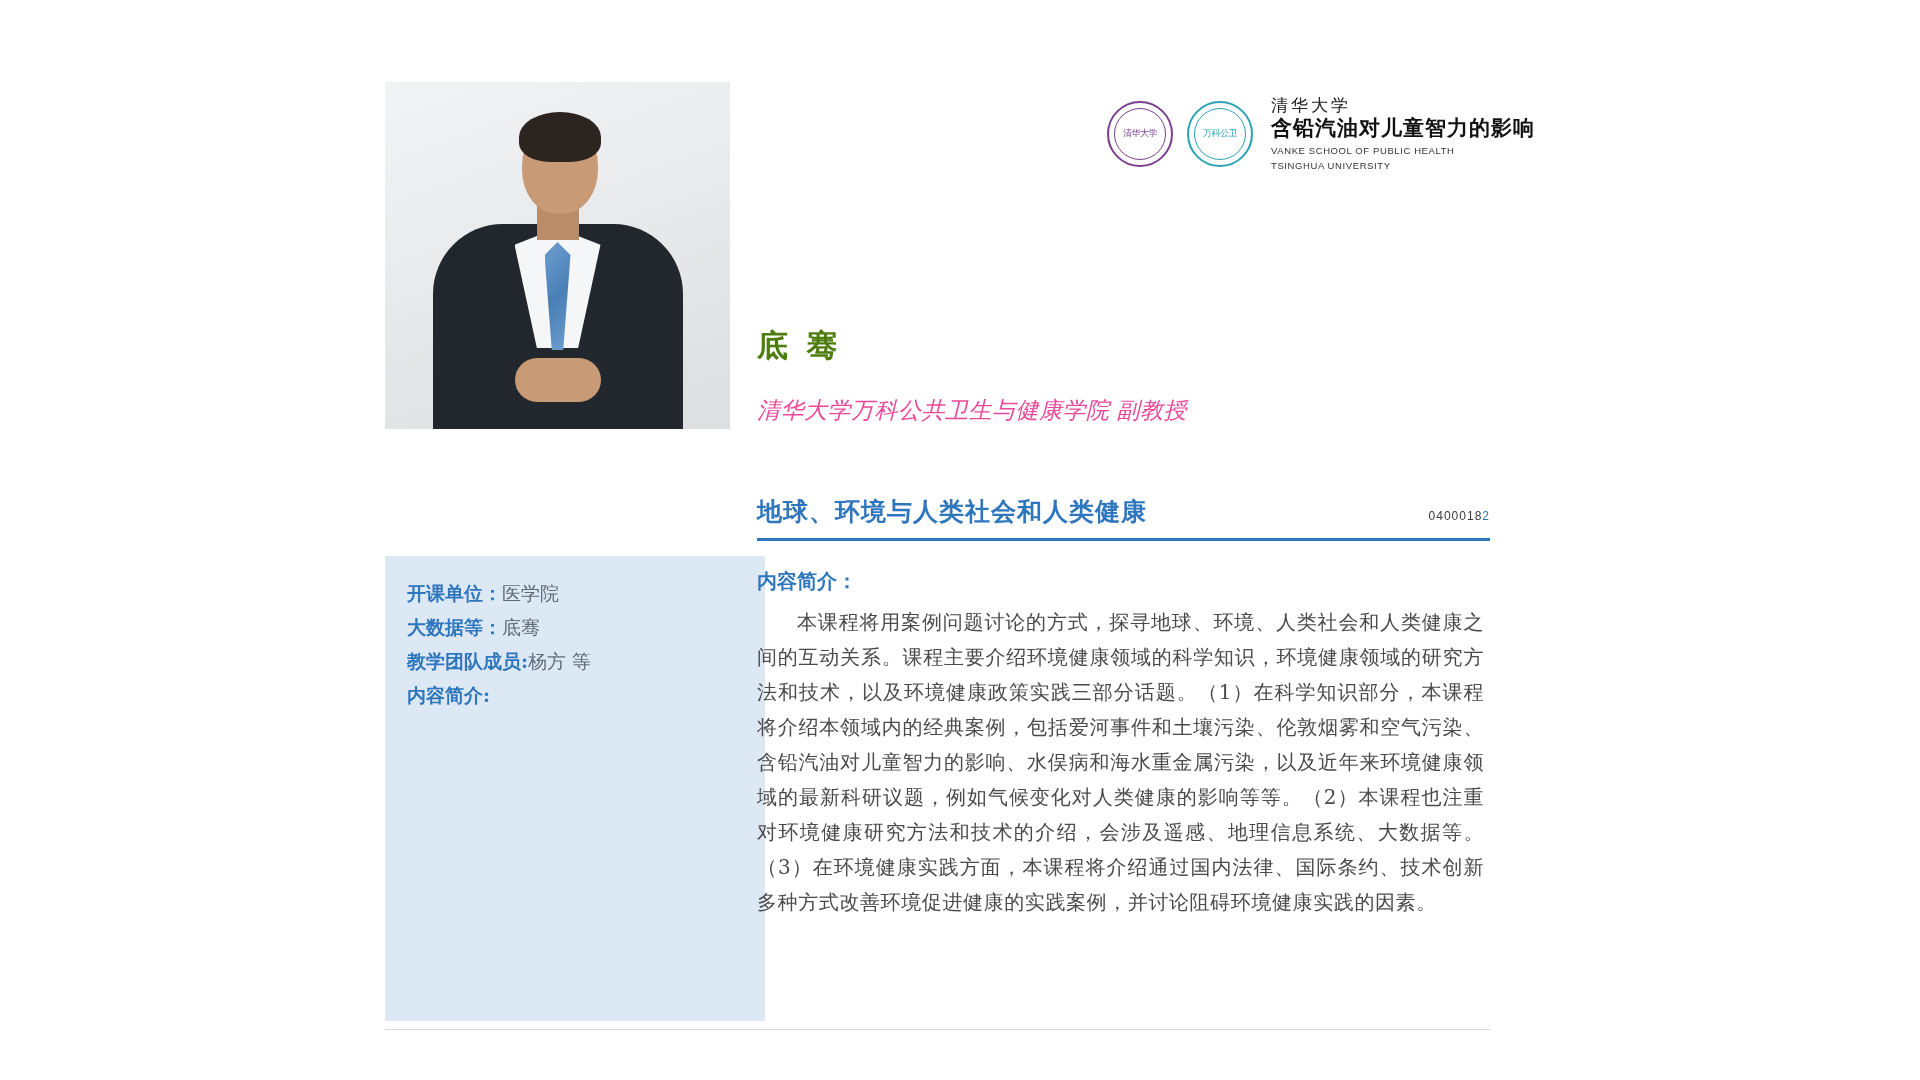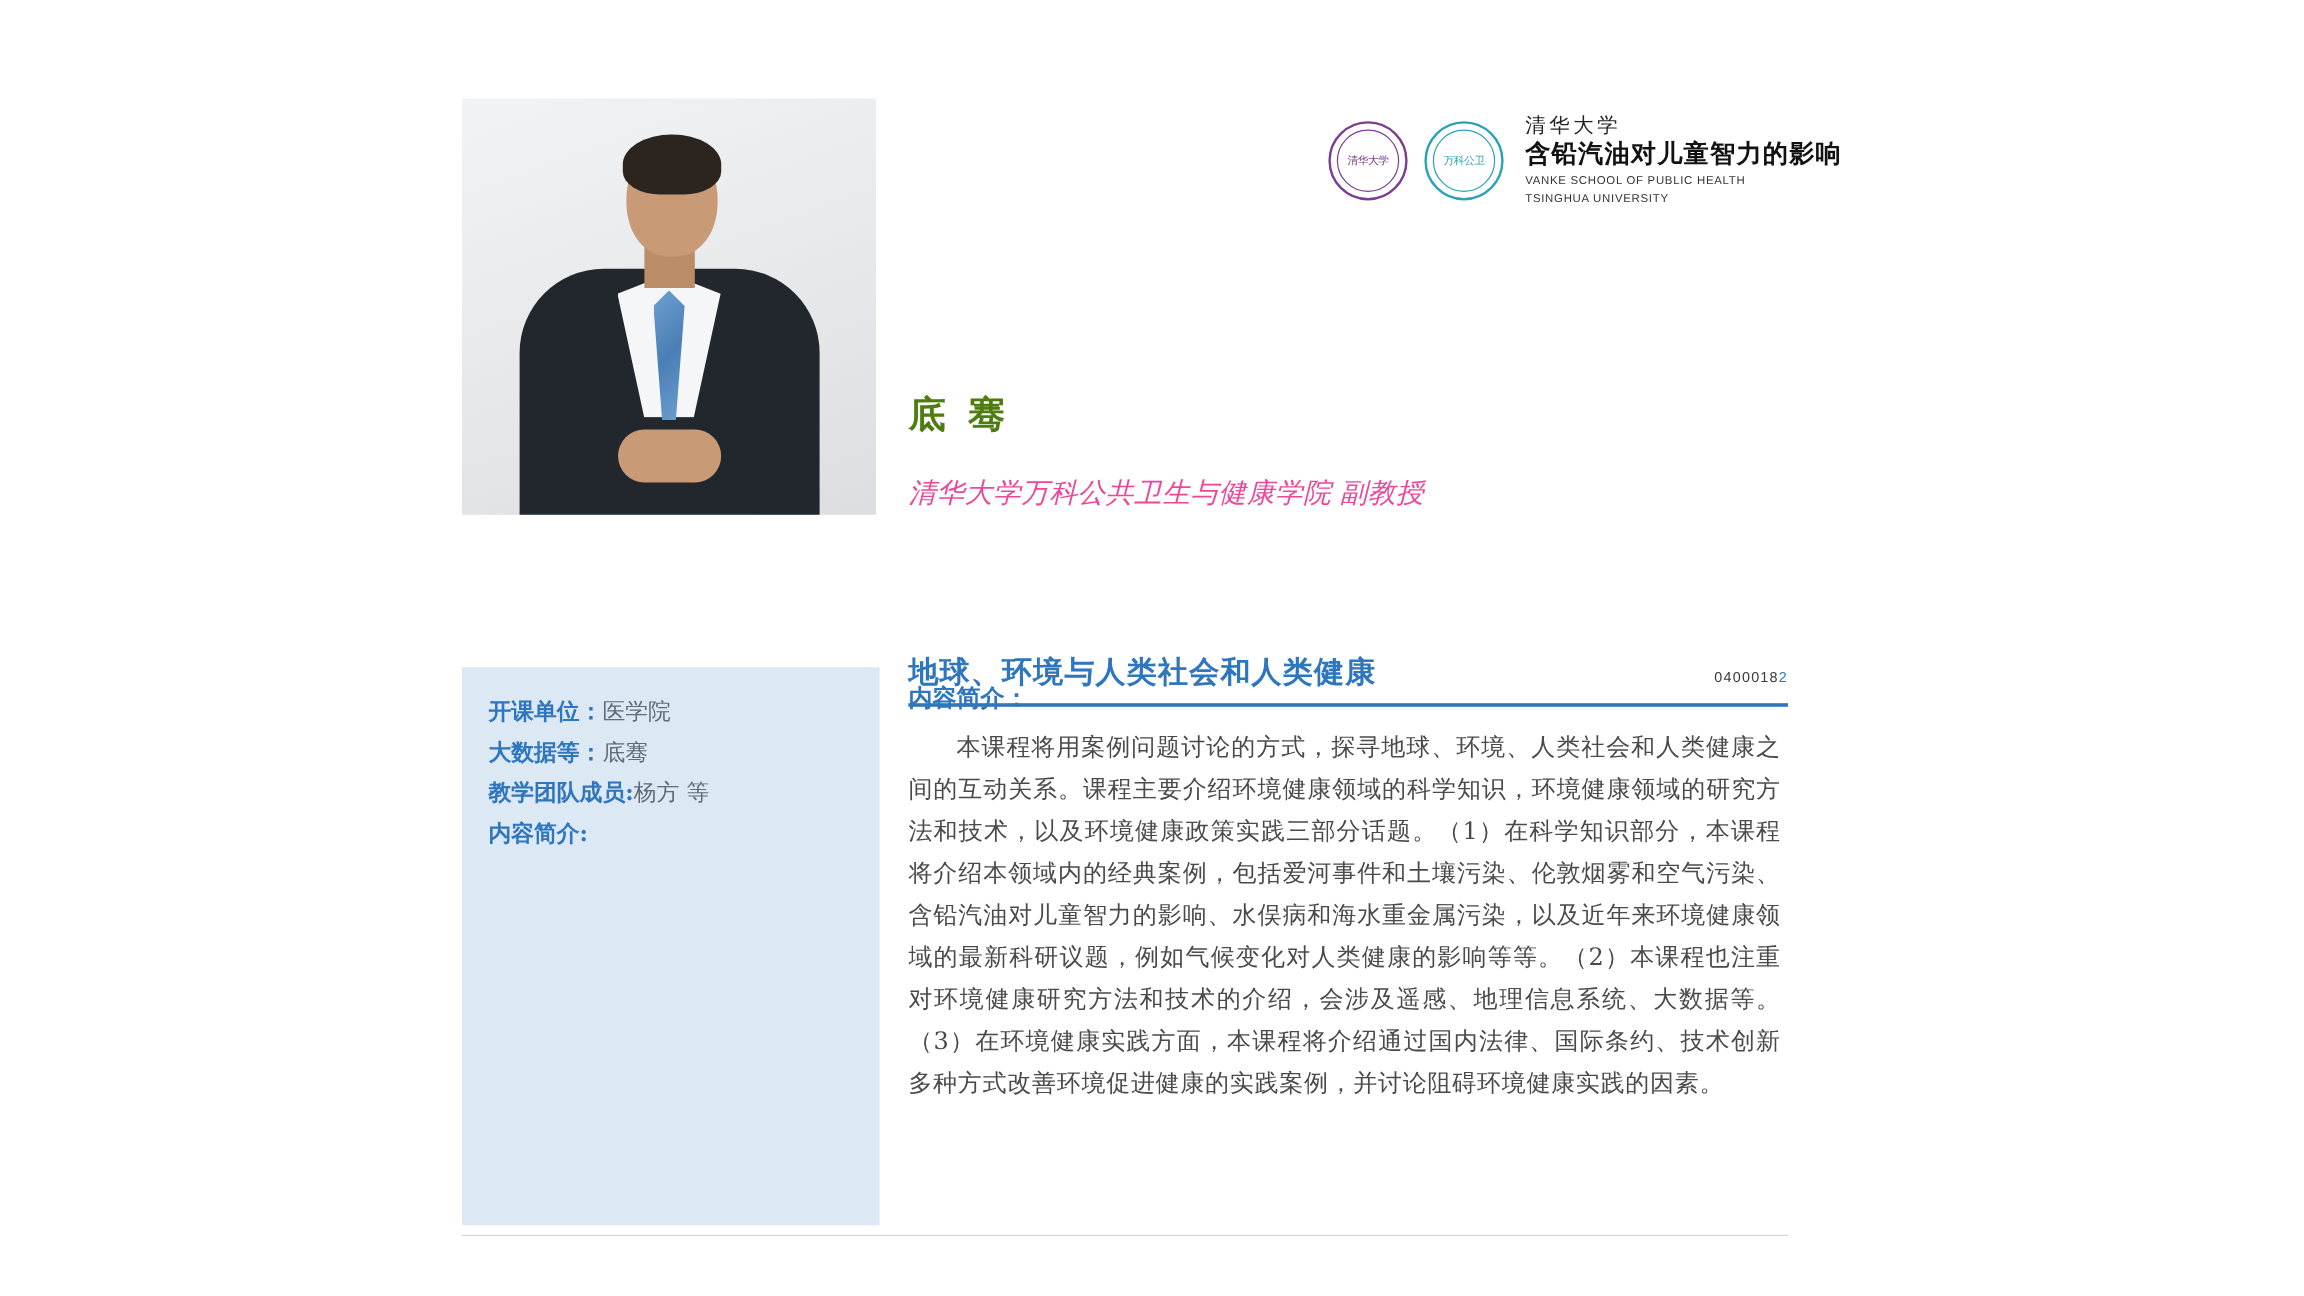--- a/index.html
+++ b/index.html
@@ -196,21 +196,20 @@
     letter-spacing: 0.5px;
     font-style: italic;
   }
 
   
   #course-header {
     position: absolute;
     left: 757px;
     top: 495px;
     width: 733px;
-    margin-top: 48px;
   }
   #course-header-row {
     display: flex;
     align-items: baseline;
     justify-content: space-between;
   }
   #course-title {
     font-size: 25px;
     font-weight: bold;
     color: #2e76bd;
@@ -226,21 +225,21 @@
     margin-top: 10px;
     height: 3px;
     background: #2e76bd;
   }
 
   
   #info-panel {
     position: absolute;
     left: 385px;
     top: 556px;
-    width: 348px;
+    width: 380px;
     height: 465px;
     background: #dde8f5;
     padding: 20px 22px 0 22px;
     box-sizing: border-box;
   }
   .info-line {
     font-family: "DejaVu Serif", "Liberation Serif", serif;
     font-size: 19px;
     line-height: 34px;
     color: #5e6b78;

